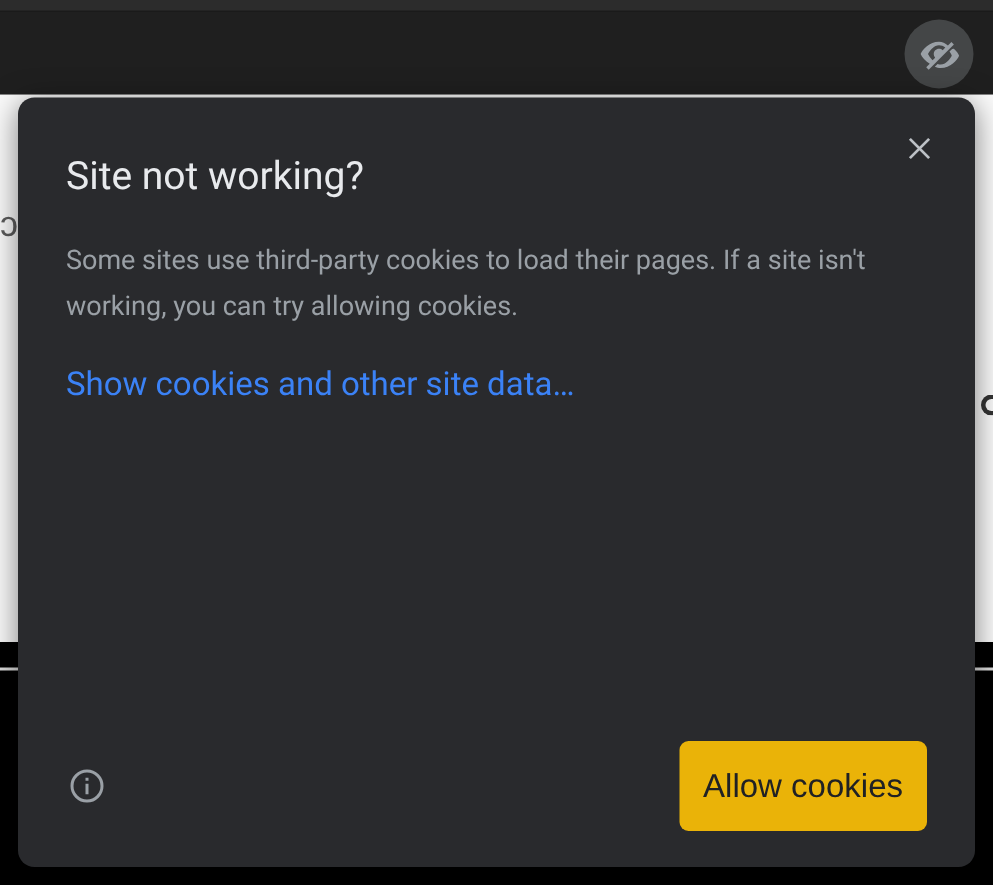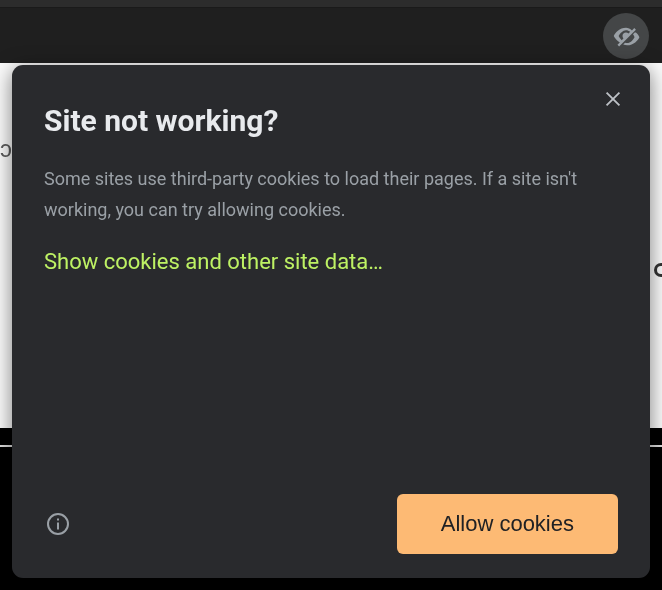--- a/index.html
+++ b/index.html
@@ -90,22 +90,22 @@
       display: flex;
       flex-direction: column;
     }
     .popover-header {
       display: flex;
       justify-content: space-between;
       align-items: flex-start;
     }
     .popover-title {
       color: #e8eaed;
-      font-size: 30px;
-      font-weight: 700;
+      font-size: 26px;
+      font-weight: 400;
       margin-top: 10px;
     }
     .close-button {
       color: #9aa0a6;
       cursor: pointer;
       padding: 2px;
       margin-top: -7px;
       margin-right: -8px;
     }
     .close-button svg {
@@ -114,21 +114,21 @@
       stroke: #bdc1c6;
       stroke-width: 2;
     }
     .popover-body {
       color: #9aa0a6;
       font-size: 18px;
       line-height: 1.7;
       margin-top: 26px;
     }
     .popover-link {
-      color: #bef264;
+      color: #3b82f6;
       font-size: 22px;
       margin-top: 24px;
       cursor: pointer;
       display: inline-block;
     }
     .spacer {
       flex: 1;
     }
     .popover-footer {
       display: flex;
@@ -142,27 +142,27 @@
       display: flex;
       align-items: center;
       justify-content: center;
       padding: 2px;
     }
     .info-button svg {
       width: 24px;
       height: 24px;
     }
     .allow-button {
-      background: #fdba74;
+      background: #eab308;
       color: #202124;
       font-size: 22px;
       font-weight: 500;
       border: none;
       border-radius: 6px;
-      padding: 17px 44px;
+      padding: 17px 16px;
       cursor: pointer;
     }
   </style>
 </head>
 <body>
 
 <div class="top-bar"></div>
 
 <div class="toolbar">
   <div class="eye-icon-button">

